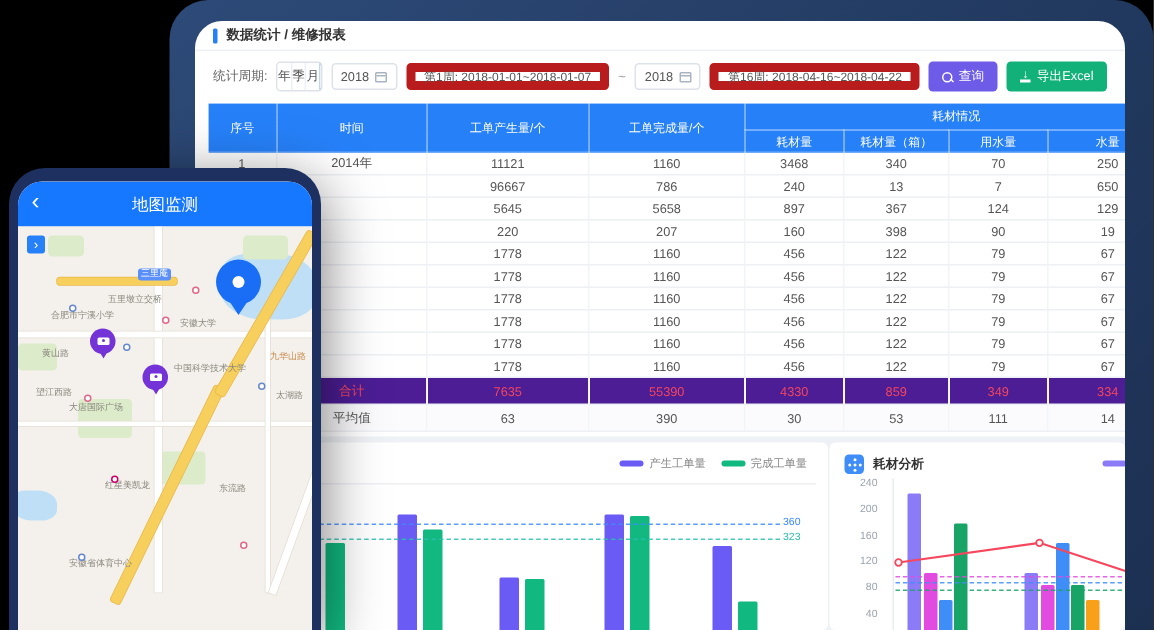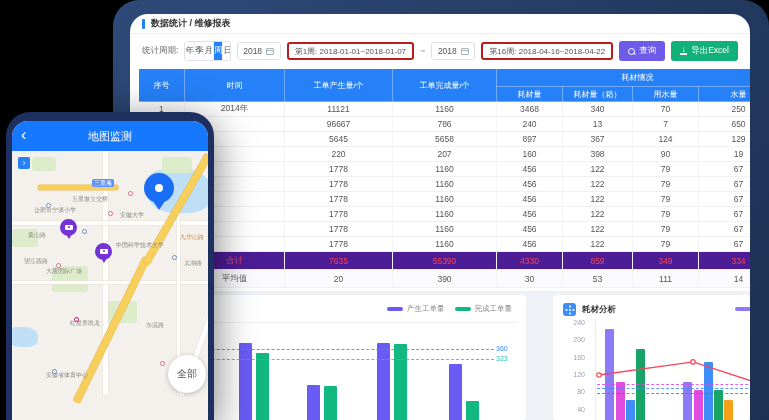--- a/index.html
+++ b/index.html
@@ -24,21 +24,21 @@
   .f-label{font-size:8.5px;color:#666;white-space:nowrap;}
   .seg-group{display:flex;border:1px solid #dde2ea;border-radius:3px;overflow:hidden;}
   .seg-btn{width:21px;height:18px;display:flex;align-items:center;justify-content:center;font-size:8.5px;
     color:#555;background:#fff;border-left:1px solid #eef1f4;cursor:pointer;}
   .seg-btn:first-child{border-left:none;}
   .seg-btn.active{background:#2680f8;color:#fff;}
   .select{height:18px;min-width:44px;border:1px solid #dde2ea;border-radius:3px;display:flex;align-items:center;
     justify-content:center;gap:4px;padding:0 5px;font-size:8.5px;color:#555;background:#fff;}
   .cal{position:relative;width:8px;height:7px;border:1px solid #aab3c0;border-radius:1px;display:inline-block;}
   .cal::before{content:"";position:absolute;left:0;top:1.5px;width:6px;height:1px;background:#aab3c0;}
-  .week-box{height:18px;border:2px solid #b91c1c;border-radius:3px;display:flex;align-items:center;
+  .week-box{height:18px;border:6px solid #b91c1c;border-radius:3px;display:flex;align-items:center;
     padding:0 6px;font-size:8px;color:#555;background:#fff;white-space:nowrap;}
   .tilde{font-size:9px;color:#999;}
   .btn{height:20px;border-radius:3px;display:flex;align-items:center;gap:4px;padding:0 9px;color:#fff;
     font-size:8.5px;cursor:pointer;white-space:nowrap;}
   .btn-search{background:#6e5be8;}
   .btn-export{background:#12b179;}
   .mag{position:relative;width:7px;height:7px;display:inline-block;}
   .mag::before{content:"";position:absolute;left:0;top:0;width:5px;height:5px;border:1.2px solid #fff;border-radius:50%;}
   .mag::after{content:"";position:absolute;left:5px;top:5px;width:3px;height:1.3px;background:#fff;transform:rotate(45deg);}
   .dl-arrow{display:flex;flex-direction:column;align-items:center;line-height:5px;}
@@ -52,21 +52,21 @@
      border:1px solid rgba(255,255,255,.35);padding:0;}
   tr.h1 th{height:18px;} tr.h2 th{height:15px;}
   td{font-size:8.5px;color:#555;text-align:center;height:15px;border-bottom:1px solid #edf0f4;
      border-right:1px solid #f2f4f7;padding:0;white-space:nowrap;overflow:hidden;}
   tr.sum td{color:#f5455c;background:#4c1d95;height:18px;}
   tr.avg td{background:#fbfbfd;height:18px;}
 
   
   .charts-bg{position:absolute;left:0;top:277px;width:100%;height:129px;background:#eef1f5;}
   .card{position:absolute;top:281px;background:#fff;border-radius:4px;overflow:hidden;}
-  .card-left{left:4px;width:392px;height:125px;}
+  .card-left{left:30px;width:392px;height:125px;}
   .card-right{left:423px;width:197px;height:125px;}
   .legend{position:absolute;top:9px;right:14px;display:flex;gap:10px;align-items:center;}
   .lg-item{display:flex;align-items:center;gap:4px;font-size:7.5px;color:#888;}
   .lg-pill{width:16px;height:4px;border-radius:2px;display:inline-block;}
   .gridline{position:absolute;height:1px;background:#eef0f3;}
   .refline{position:absolute;height:0;border-top:1px dashed;opacity:.85;}
   .ref-lab{position:absolute;font-size:7px;width:30px;text-align:left;}
   .bar{position:absolute;border-radius:1px 1px 0 0;}
   .ytick{position:absolute;font-size:7px;color:#9aa3af;width:18px;text-align:right;}
   .vaxis{position:absolute;width:1px;background:#e8ebef;}
@@ -290,21 +290,21 @@
               <td>7635</td>
               <td>55390</td>
               <td>4330</td>
               <td>859</td>
               <td>349</td>
               <td>334</td>
             </tr>
             <tr class="avg">
               <td></td>
               <td>平均值</td>
-              <td>20</td>
+              <td>63</td>
               <td>390</td>
               <td>30</td>
               <td>53</td>
               <td>111</td>
               <td>14</td>
             </tr>
           </tbody>
       </table>
     </div>
 
@@ -385,21 +385,20 @@
         <div class="park" style="left:20px;top:6px;width:24px;height:14px"></div>
         <div class="road" style="left:91px;top:0;width:5px;height:244px"></div>
         <div class="road" style="left:0;top:70px;width:196px;height:4px"></div>
         <div class="road" style="left:0;top:130px;width:196px;height:3px"></div>
         <div class="road" style="left:165px;top:60px;width:3px;height:184px"></div>
         <div class="road" style="left:196px;top:80px;width:5px;height:170px;transform:rotate(20deg)"></div>
         <div class="road-y" style="left:131px;top:107px;width:7px;height:160px;transform:rotate(26deg);transform-origin:top center"></div>
         <div class="road-y" style="left:193px;top:4px;width:7px;height:125px;transform:rotate(30deg);transform-origin:top center"></div>
         <div class="road-y" style="left:26px;top:34px;width:80px;height:5px"></div>
         <div class="btn-expand" style="left:6px;top:6px">›</div>
-        <div class="btn-all" style="left:156px;top:204px">全部</div>
       <div class="mbadge" style="left: 80px; top: 28px;">三里庵</div>
           <div class="mlabel" style="left: 60px; top: 44px;">五里墩立交桥</div>
           <div class="mlabel" style="left: 22px; top: 55px;">合肥市宁溪小学</div>
           <div class="mlabel" style="left: 108px; top: 60px;">安徽大学</div>
           <div class="mlabel" style="left: 16px; top: 80px;">黄山路</div>
           <div class="mlabel" style="left: 104px; top: 90px;">中国科学技术大学</div>
           <div class="mlabel" style="left: 12px; top: 106px;">望江西路</div>
           <div class="mlabel" style="left: 34px; top: 116px;">大唐国际广场</div>
           <div class="mlabel" style="left: 172px; top: 108px;">太湖路</div>
           <div class="mlabel" style="left: 168px; top: 82px; color: rgb(201, 138, 75);">九华山路</div>

